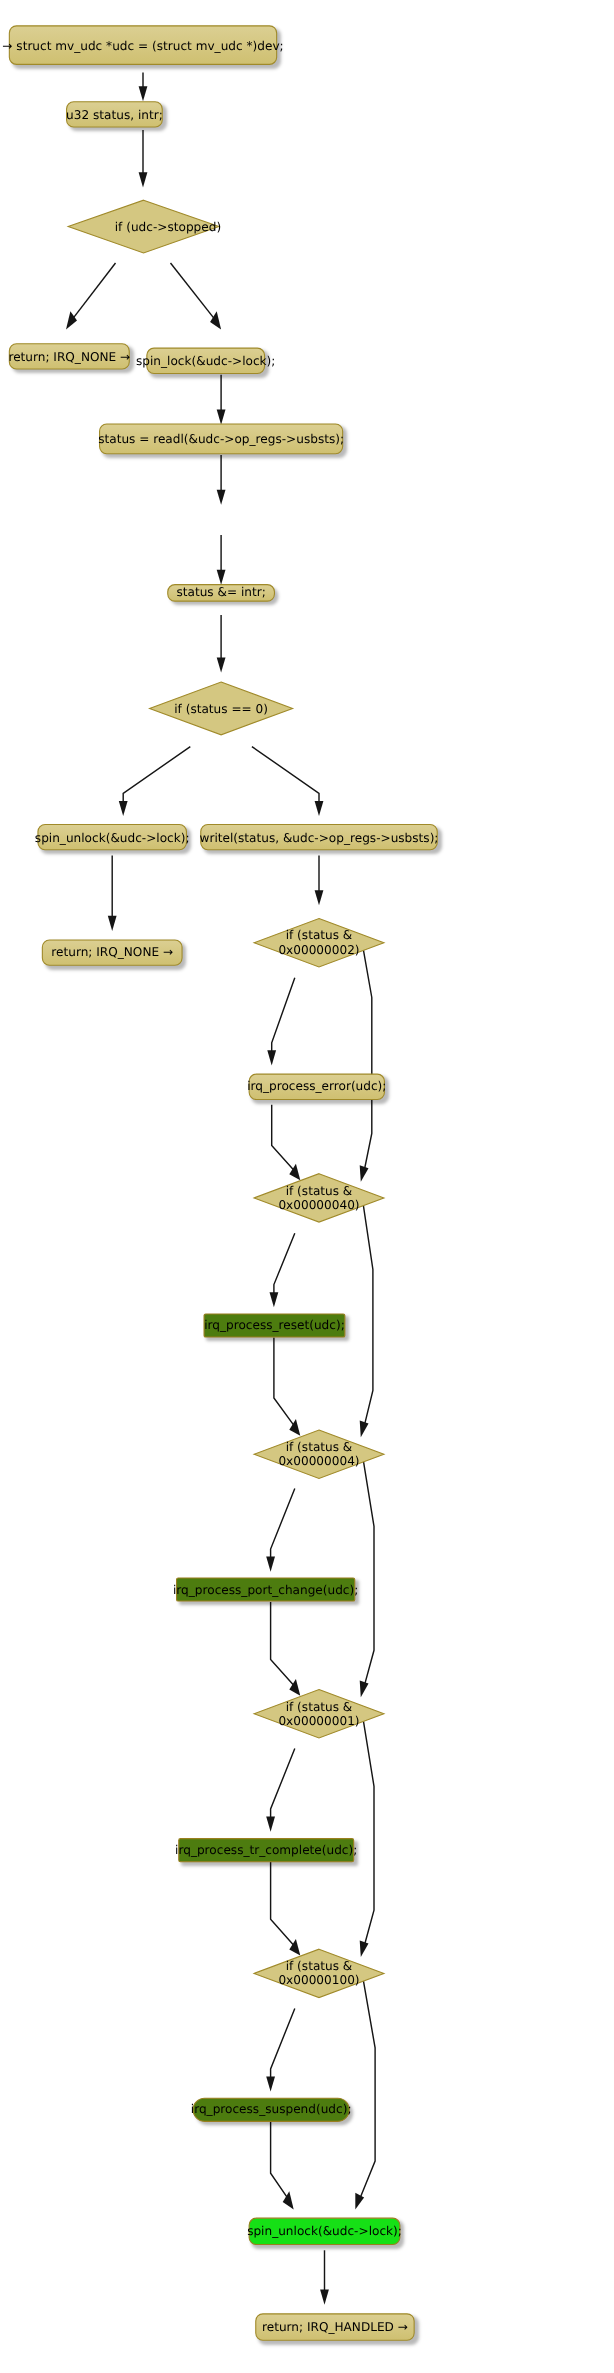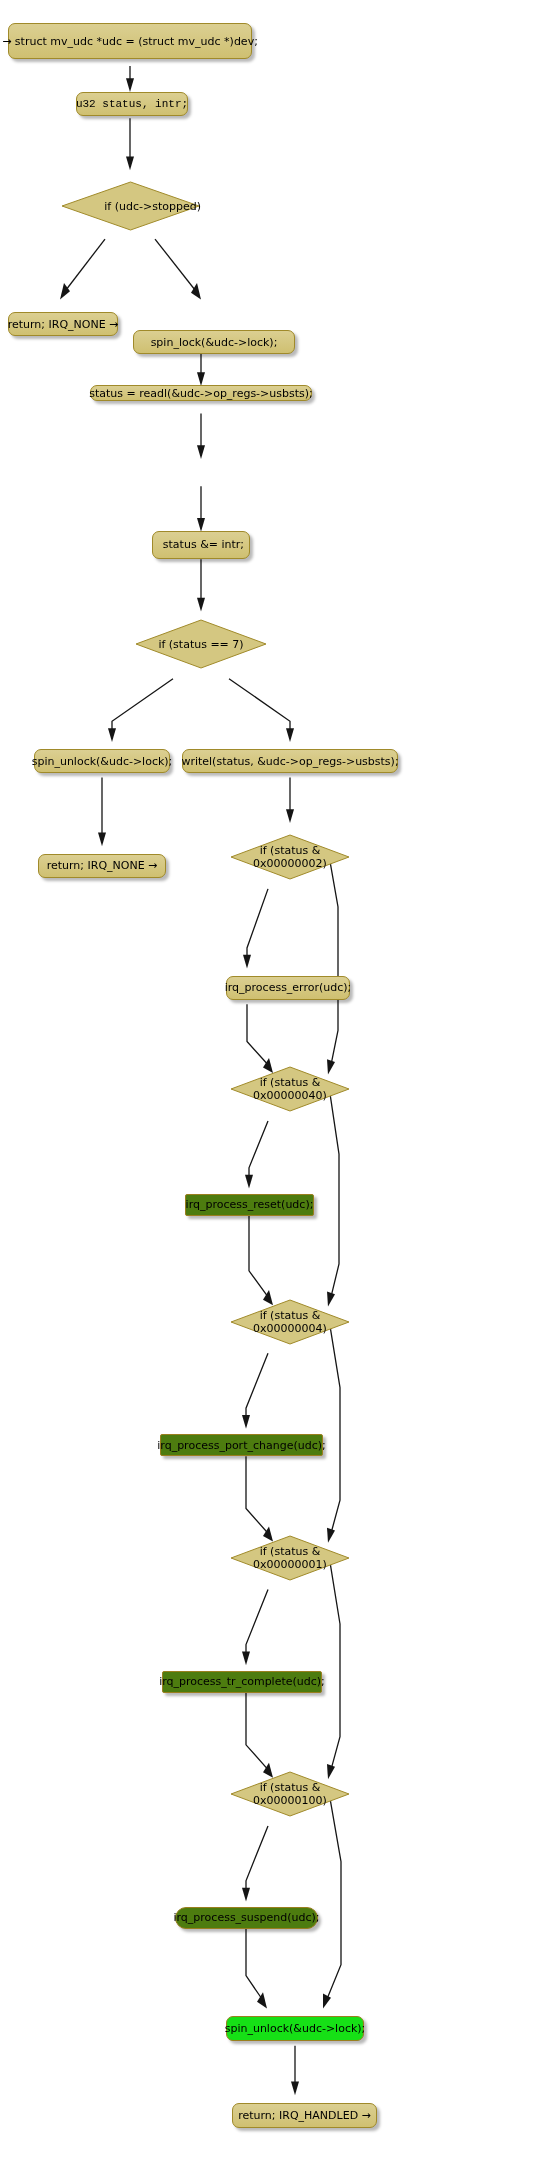--- a/index.html
+++ b/index.html
@@ -31,21 +31,21 @@
     white-space: pre;
     z-index: 3;
   }
   
   .box {
     border: 1px solid #a08a2a;
     border-radius: 7px;
     background: #d4c781;
     background-image: linear-gradient(to bottom, #dbcf92 0%, #cfc071 100%);
     box-shadow: 3px 3px 3px rgba(0,0,0,0.28);
-    padding: 0 5px;
+    padding: 0 16px;
   }
   .box.highlight-blue {
     background: #4d7c0f;
     background-image: none;
     border: 1px solid #9a7f1f;
     border-radius: 2px;
     color: #000000;
   }
   .box.highlight-green {
     background: #16e016;
@@ -182,54 +182,54 @@
     <polygon class="arrowhead" points="267,1462 257,1457 263,1450"></polygon>
 
     <line x1="295" y1="1489" x2="295" y2="1518" vector-effect="non-scaling-stroke"></line>
     <polygon class="arrowhead" points="295,1525 291,1515 299,1515"></polygon>
   </svg>
 
   <div class="node box" style="left: 8px; top: 23.2166px; width: 244px; height: 36px;">
     <span>→ struct mv_udc *udc = (struct mv_udc *)dev;</span>
   </div>
 
-  <div class="node box" style="left: 76px; top: 92.4153px; width: 112px; height: 24px; font-family: Liberation Mono, monospace;">
+  <div class="node box" style="left: 60px; top: 92.4153px; width: 88px; height: 24px;">
     <span>u32 status, intr;</span>
   </div>
 
   <div class="node diamond" style="left: 60px; top: 180.083px; width: 141px; height: 52px; justify-content: flex-end;">
     <svg class="dia-shape" viewBox="0 0 141 52" preserveAspectRatio="none">
       <polygon points="70.5,2 139,26 70.5,50 2,26" fill="#d4c781" stroke="#a08a2a" stroke-width="1"></polygon>
       <polygon points="73,5 141,29 73,53 5,29" fill="rgba(0,0,0,0.18)" style="mix-blend-mode:multiply" opacity="0"></polygon>
     </svg>
     <span class="dia-label">if (udc-&gt;stopped)</span>
   </div>
 
   <div class="node box" style="left: 8px; top: 312.237px; width: 110px; height: 24px;">
     <span>return; IRQ_NONE →</span>
   </div>
 
-  <div class="node box" style="left: 133px; top: 330px; width: 162px; height: 24px;">
+  <div class="node box" style="left: 133px; top: 316px; width: 108px; height: 24px;">
     <span>spin_lock(&amp;udc-&gt;lock);</span>
   </div>
 
-  <div class="node box" style="left: 90px; top: 385.053px; width: 222px; height: 16px;">
+  <div class="node box" style="left: 90px; top: 385.053px; width: 222px; height: 28px;">
     <span>status = readl(&amp;udc-&gt;op_regs-&gt;usbsts);</span>
   </div>
 
 
-  <div class="node box" style="left: 152px; top: 530.685px; width: 98px; height: 28px; justify-content: flex-end;">
+  <div class="node box" style="left: 152px; top: 530.685px; width: 98px; height: 16px;">
     <span>status &amp;= intr;</span>
   </div>
 
   <div class="node diamond" style="left: 134px; top: 618.352px; width: 134px; height: 52px;">
     <svg class="dia-shape" viewBox="0 0 134 52" preserveAspectRatio="none">
       <polygon points="67,2 132,26 67,50 2,26" fill="#d4c781" stroke="#a08a2a" stroke-width="1"></polygon>
     </svg>
-    <span class="dia-label">if (status == 7)</span>
+    <span class="dia-label">if (status == 0)</span>
   </div>
 
   <div class="node box" style="left: 34px; top: 749.132px; width: 136px; height: 24px;">
     <span>spin_unlock(&amp;udc-&gt;lock);</span>
   </div>
 
   <div class="node box" style="left: 182px; top: 749.132px; width: 216px; height: 24px;">
     <span>writel(status, &amp;udc-&gt;op_regs-&gt;usbsts);</span>
   </div>
 

